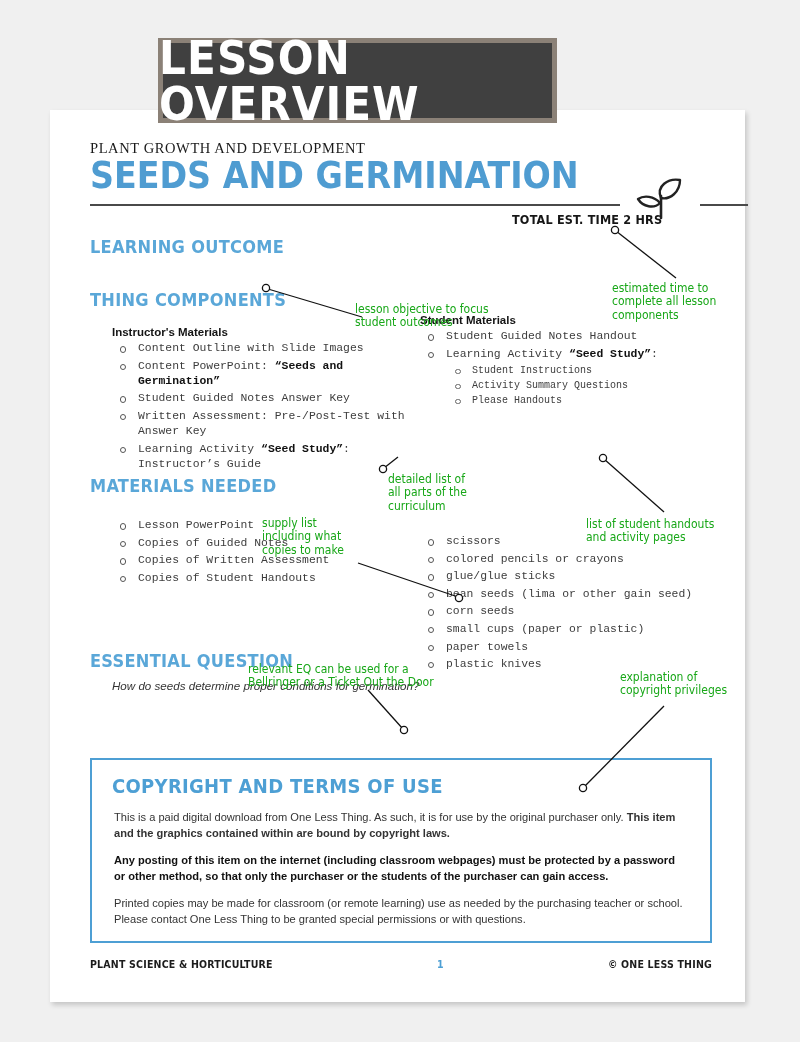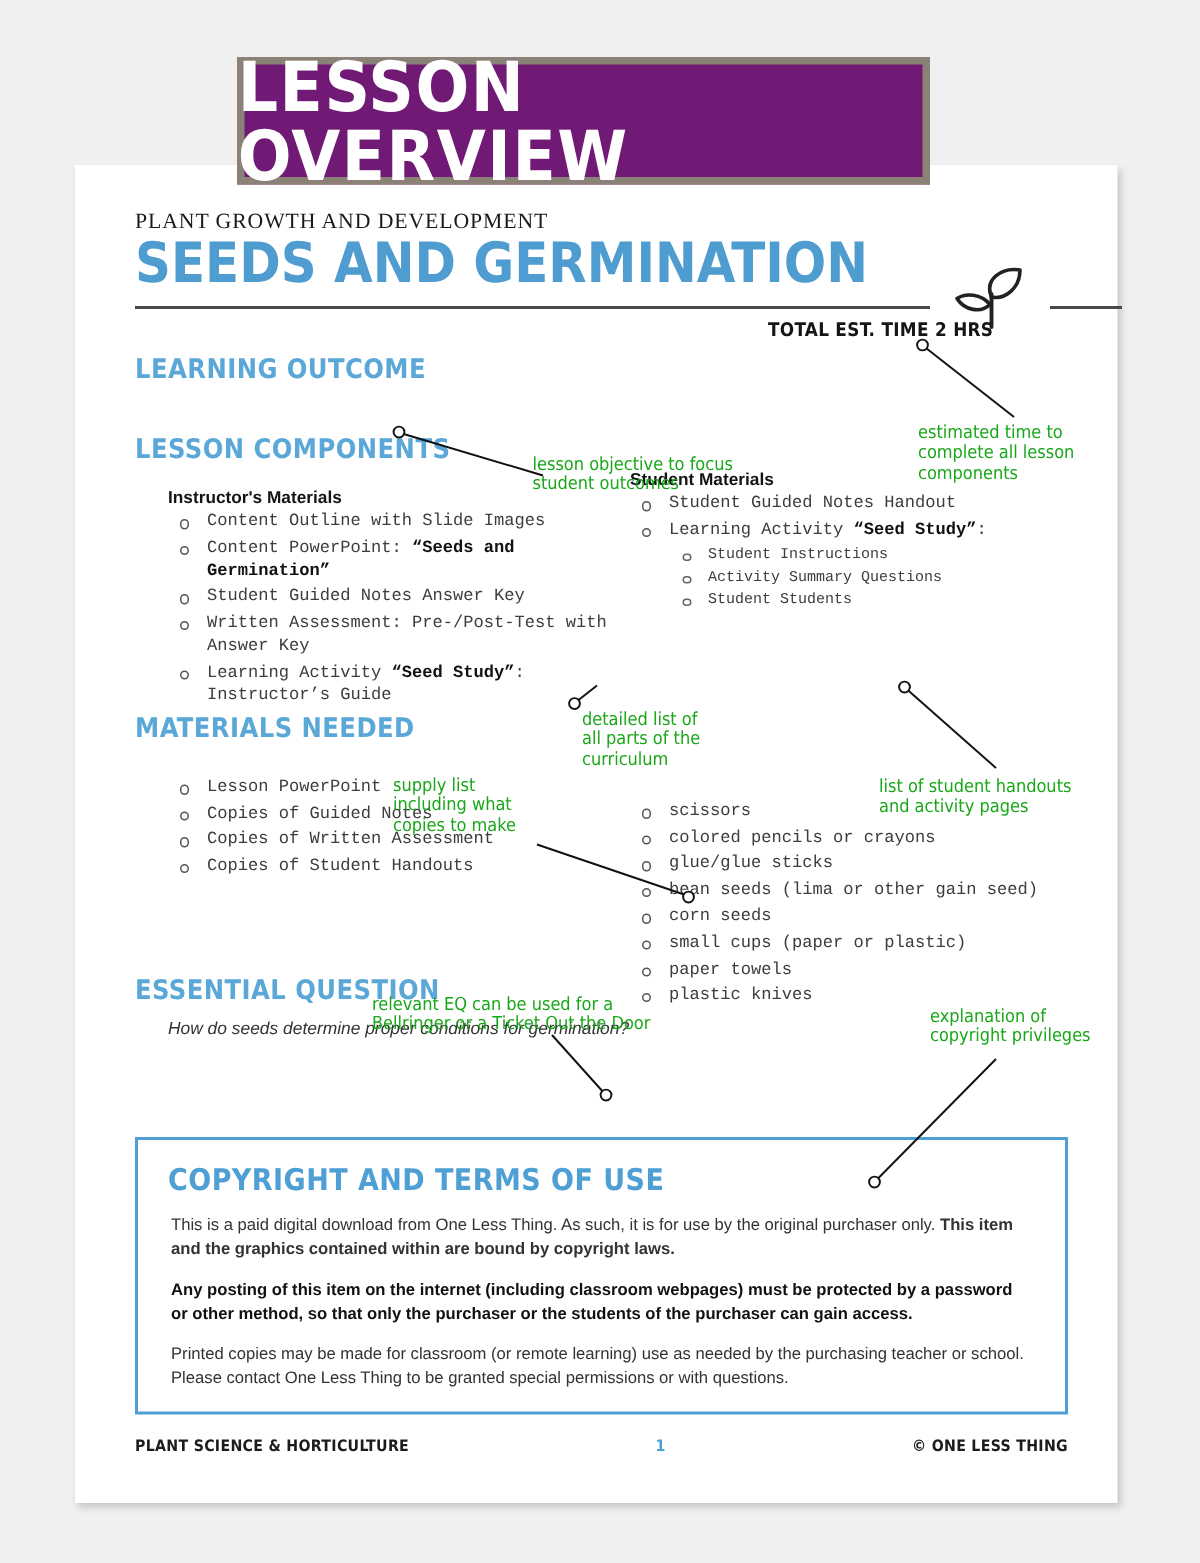--- a/index.html
+++ b/index.html
@@ -14,22 +14,22 @@
 
   
   .page{
     position:absolute;left:50px;top:110px;width:695px;height:892px;
     background:#ffffff;
     box-shadow:2px 3px 5px rgba(0,0,0,.18);
   }
 
   
   .banner{
-    position:absolute;left:158px;top:38px;width:462px;height:85px;
-    background:#701a75;
+    position:absolute;left:158px;top:38px;width:399px;height:85px;
+    background:#404040;
     border:5px solid #8b8177;
     box-sizing:border-box;
     display:flex;align-items:center;justify-content:center;
     z-index:5;
   }
   .banner-text{
     color:#ffffff;
     font-family:"DejaVu Sans Condensed","Liberation Sans Narrow","Liberation Sans",sans-serif;
     font-weight:bold;
     font-size:46px;
@@ -159,40 +159,40 @@
           <path d="M30 29 C24 22, 14 21, 8 25 C13 33, 24 35, 30 29 Z" fill="none" stroke="#222" stroke-width="2.4" stroke-linejoin="round"></path>
         </svg>
         <div class="est-time">TOTAL EST. TIME 2 HRS</div>
       </div>
 
       <div style="margin-top:6px;">
         <div class="sec-head">LEARNING OUTCOME</div>
       </div>
 
       <div style="margin-top:32px;">
-        <div class="sec-head">LESSON COMPONENTS</div>
+        <div class="sec-head">THING COMPONENTS</div>
         <div class="cols" style="height:155px;">
           <div class="col-l">
             <div class="subhead">Instructor's Materials</div>
             <ul class="list" id="instructor-list">
                 <li>Content Outline with Slide Images</li>
                 <li>Content PowerPoint: <b class="q">“Seeds and Germination”</b></li>
                 <li>Student Guided Notes Answer Key</li>
                 <li>Written Assessment: Pre-/Post-Test with Answer Key</li>
                 <li>Learning Activity <b class="q">“Seed Study”</b>: Instructor’s Guide</li>
               </ul>
           </div>
           <div class="col-r">
             <div class="subhead">Student Materials</div>
             <ul class="list" id="student-list">
                 <li>Student Guided Notes Handout</li>
                 <li>Learning Activity <b class="q">“Seed Study”</b>:<ul class="sub">
                     <li>Student Instructions</li>
                     <li>Activity Summary Questions</li>
-                    <li>Student Students</li>
+                    <li>Please Handouts</li>
                   </ul></li>
               </ul>
           </div>
         </div>
       </div>
 
       <div style="margin-top:6px;">
         <div class="sec-head">MATERIALS NEEDED</div>
         <div class="cols" style="height:160px;">
           <div class="col-l" style="top:6px;">

